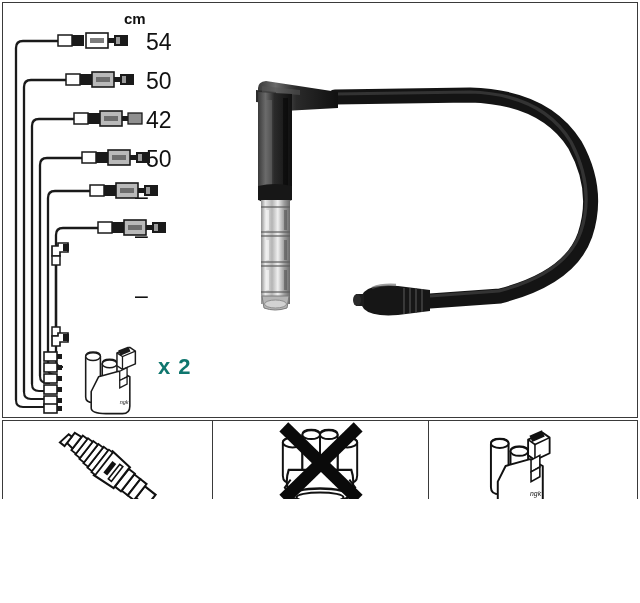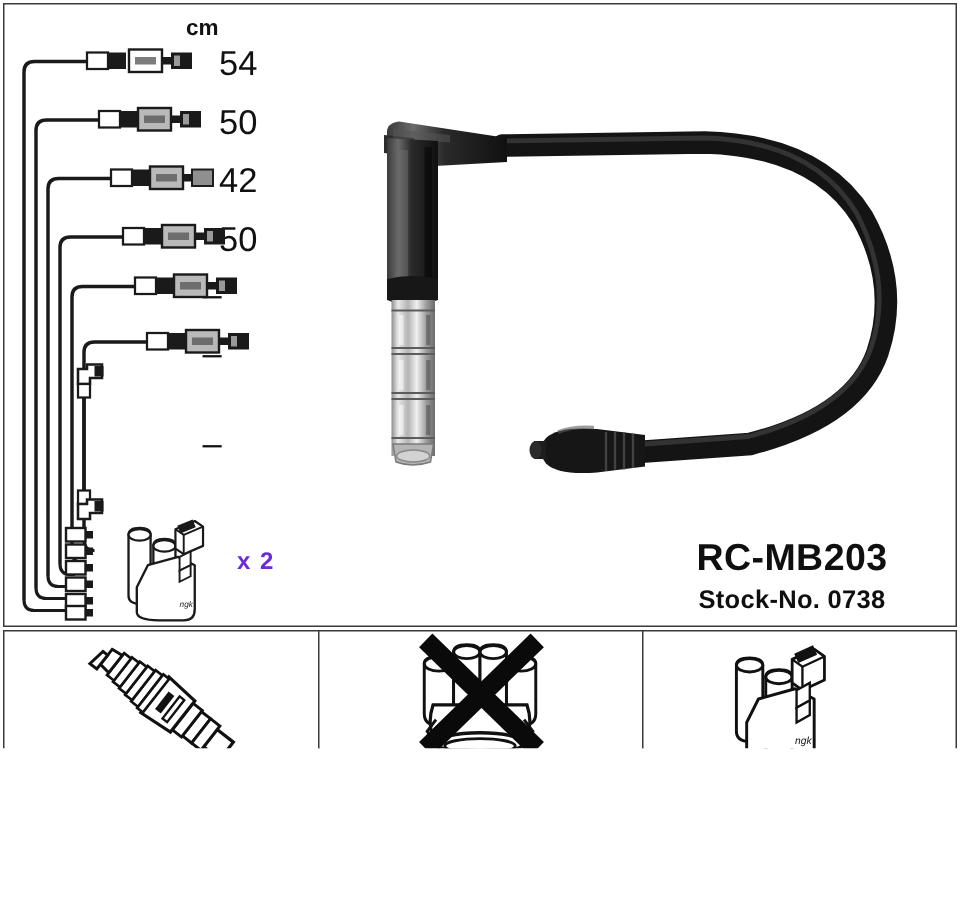--- a/index.html
+++ b/index.html
@@ -40,22 +40,22 @@
   .len-label{
     position:absolute;left:146px;
     font-size:23px;font-weight:normal;color:#111;
     line-height:1;font-family:"Liberation Sans", sans-serif;
   }
   .len-dash{
     position:absolute;left:135px;
     font-size:23px;color:#111;line-height:1;
   }
   #qty-label{
-    position:absolute;left:158px;top:366px;
-    font-size:16px;font-weight:bold;color:#6d28d9;
+    position:absolute;left:158px;top:354px;
+    font-size:22px;font-weight:bold;color:#0f766e;
     letter-spacing:1px;
   }
   #part-code{
     position:absolute;left:428px;top:358px;width:200px;
     text-align:center;
     font-size:25px;font-weight:bold;color:#0f0f0f;
     letter-spacing:0.3px;
   }
   #stock-no{
     position:absolute;left:428px;top:390px;width:200px;
@@ -80,22 +80,20 @@
   <div class="len-label" style="top:31px">54</div>
   <div class="len-label" style="top:70px">50</div>
   <div class="len-label" style="top:109px">42</div>
   <div class="len-label" style="top:148px">50</div>
   <div class="len-dash" style="top:185px">–</div>
   <div class="len-dash" style="top:224px">–</div>
   <div class="len-dash" style="top:284px">–</div>
 
   <div id="qty-label">x 2</div>
 
-  <div id="part-code">RC-MB203</div>
-  <div id="stock-no">Stock-No. 0738</div>
 
   <svg class="abs-svg" width="640" height="603">
     <defs>
       <linearGradient id="metalGrad" x1="0" y1="0" x2="0" y2="1">
         <stop offset="0%" stop-color="#cfcfcf"></stop>
         <stop offset="18%" stop-color="#f2f2f2"></stop>
         <stop offset="42%" stop-color="#9a9a9a"></stop>
         <stop offset="62%" stop-color="#d9d9d9"></stop>
         <stop offset="100%" stop-color="#7a7a7a"></stop>
       </linearGradient>

